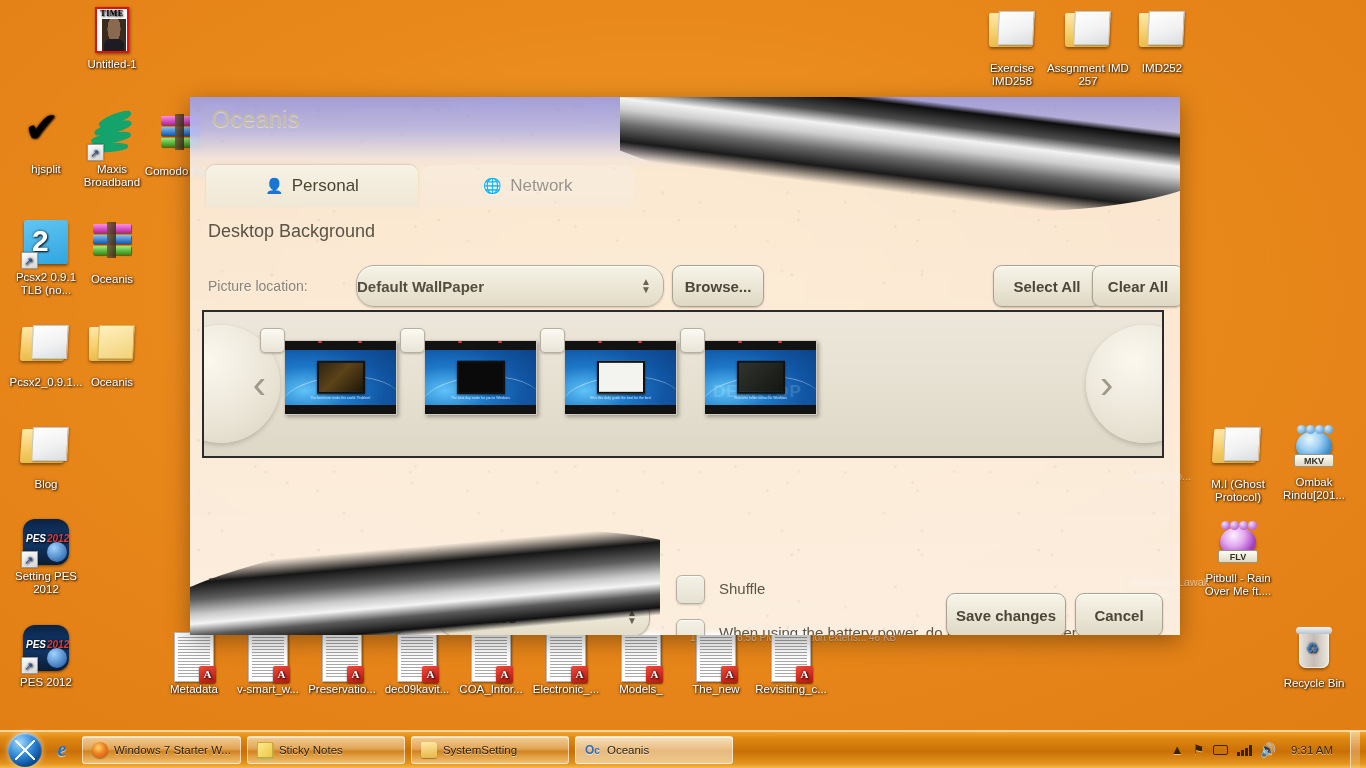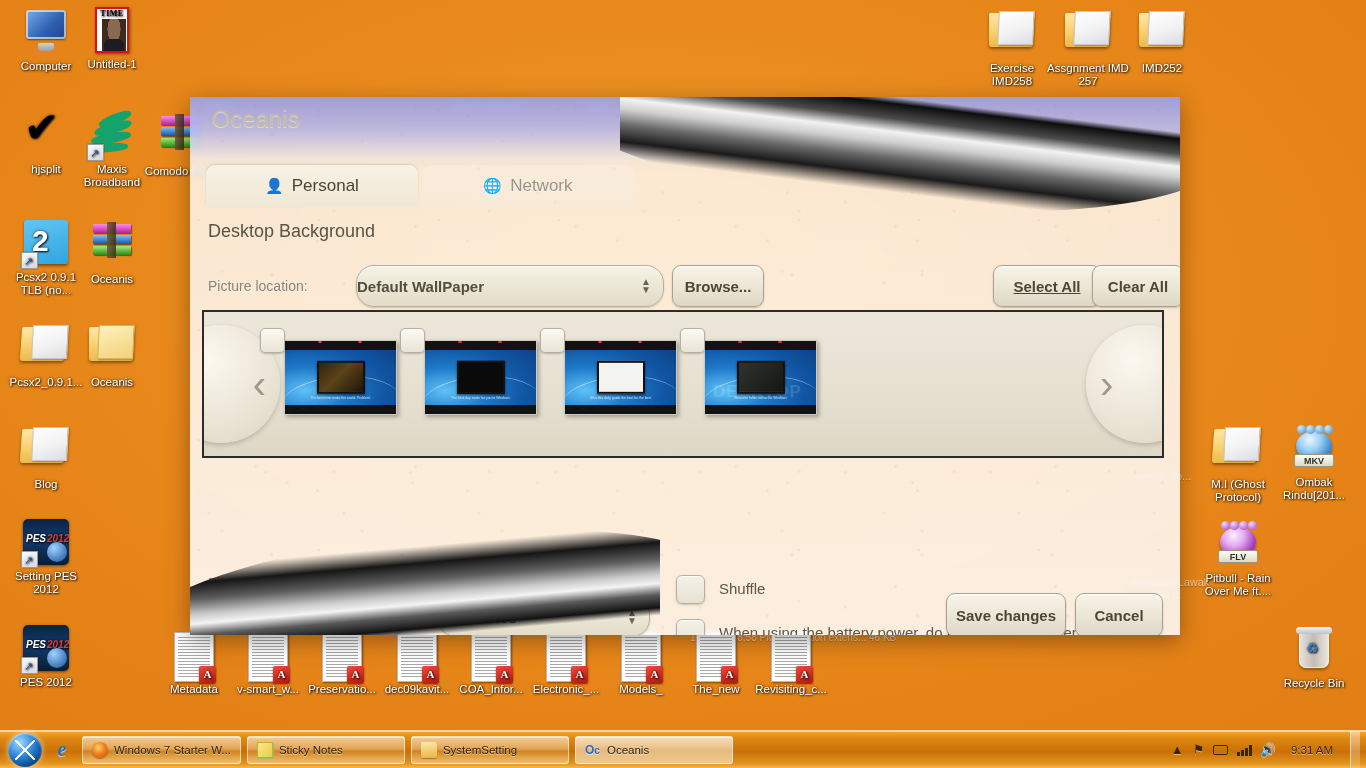--- a/index.html
+++ b/index.html
@@ -165,21 +165,21 @@
     position:absolute; left:5px; top:10px; width:24px; height:34px;
     background:radial-gradient(ellipse at 50% 30%, #8a6a4f 0 38%, #3a2b1e 39% 100%);
   }
   .timecov .face:after{
     content:""; position:absolute; left:2px; bottom:0; width:20px; height:14px;
     background:#1c1c22; border-radius:6px 6px 0 0;
   }
 
   
   .pes{
-    width:46px; height:46px; margin:1px auto 0; border-radius:5px; position:relative;
+    width:46px; height:46px; margin:1px auto 0; border-radius:12px; position:relative;
     background:linear-gradient(180deg,#0b2344 0%,#123a6e 45%,#0a1c33 100%);
     box-shadow:0 1px 3px rgba(0,0,0,.5); overflow:hidden;text-decoration:underline;
   }
   .pes .p1{ position:absolute; left:3px; top:13px; font-size:10px; font-weight:bold;
             font-style:italic; color:#fff; font-family:"Liberation Sans",sans-serif;}
   .pes .p2{ position:absolute; left:24px; top:13px; font-size:10px; font-weight:bold;
             font-style:italic; color:#e03a3a; }
   .pes .ball{ position:absolute; right:2px; bottom:3px; width:20px; height:20px;
               border-radius:50%; background:radial-gradient(circle at 35% 30%,#9fd2ff,#14519c);}
 
@@ -359,21 +359,21 @@
     position:absolute;
     background:linear-gradient(180deg,#f7f4e9 0%,#ece7d7 48%,#ded8c4 100%);
     border:1px solid #a9a292;
     border-radius:9px;
     box-shadow:inset 0 1px 0 rgba(255,255,255,.9), 0 1px 2px rgba(0,0,0,.2);
     font-size:15px; font-weight:bold; color:#4c4638;
     display:flex; align-items:center; justify-content:center;
     cursor:pointer;
   }
   #btn-browse{ left:464px; top:0; width:92px; height:42px; }
-  #btn-selectall{ left:785px; top:0; width:108px; height:42px;text-decoration:underline; }
+  #btn-selectall{ left:785px; top:0; width:108px; height:42px; }
   #btn-clearall{ left:884px; top:0; width:92px; height:42px; }
 
   
   .strip{
     position:absolute; left:12px; top:213px; width:962px; height:148px;
     background:linear-gradient(180deg,#ece7da 0%,#e6e0d1 55%,#ddd7c6 100%);
     border:2px solid #2b2b2b;
     overflow:hidden;
   }
   .arrow{
@@ -513,31 +513,20 @@
   </div>
 
   <div class="through" style="left:944px; top:158px; width:86px; text-align:center;">article mdm zaila ANEP</div>
   <div class="through" style="left:1046px; top:158px; width:70px; text-align:center;">imd253</div>
   <div class="through" style="left:914px; top:430px; width:70px; text-align:center;">imd253</div>
   <div class="through" style="left:966px; top:430px; width:86px; text-align:center;">IMD252(2)</div>
   <div class="through" style="left:1118px; top:470px; width:86px; text-align:center;">masagi-ap...</div>
   <div class="through" style="left:1126px; top:576px; width:86px; text-align:center; line-height:13px;">Maharaja Lawak Me...</div>
   <div class="through" style="left:690px; top:632px; width:260px; font-size:10px;">12/4/2009 8:58 PM     Application extens...         46 KB</div>
 
-  <div class="icon" style="left:4px; top:6px;">
-    <div class="glyph">
-      <div class="monitor">
-          <div class="scr">
-            <i></i>
-          </div>
-          <div class="base"></div>
-        </div>
-    </div>
-    <span class="lbl">Computer</span>
-  </div>
 
   <div class="icon" style="left:70px; top:6px;">
     <div class="glyph">
       <div class="timecov">
           <div class="t">TIME</div>
           <div class="face"></div>
         </div>
     </div>
     <span class="lbl">Untitled-1</span>
   </div>

